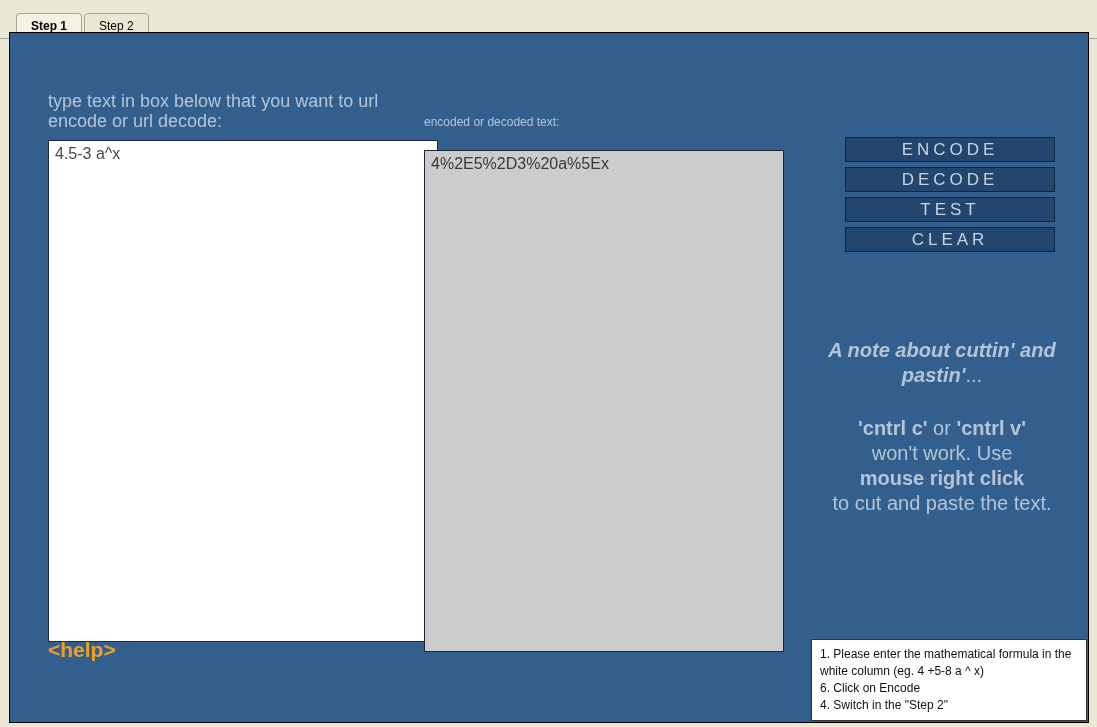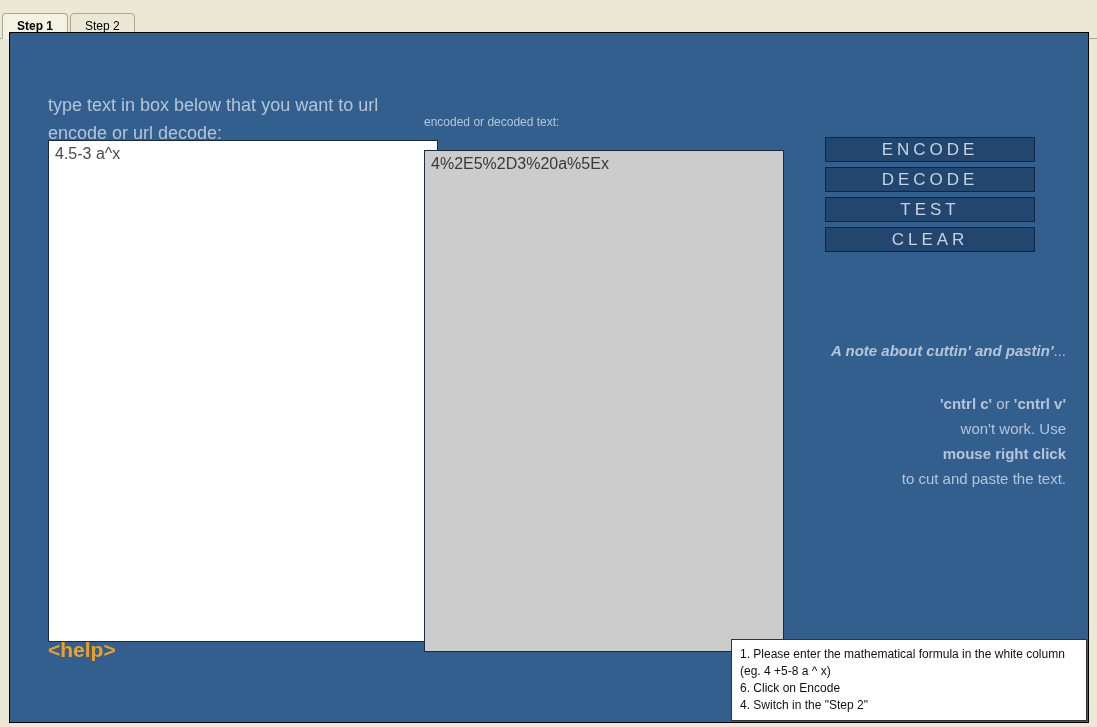--- a/index.html
+++ b/index.html
@@ -10,21 +10,21 @@
       height: 727px;
       overflow: hidden;
       position: relative;
     }
     .tab-bar {
       height: 39px;
       background: #ebe9d6;
       border-bottom: 1px solid #a8a795;
       display: flex;
       align-items: flex-end;
-      padding-left: 2px;
+      padding-left: 16px;
     }
     .tab {
       padding: 5px 14px 5px 14px;
       font-size: 12px;
       background: #ebe9d6;
       border: 1px solid #a8a795;
       border-top-left-radius: 4px;
       border-top-right-radius: 4px;
       margin-right: 2px;
       cursor: pointer;
@@ -44,21 +44,21 @@
       height: 691px;
       background: #335f8f;
       border: 1px solid #000;
     }
     .label-left {
       position: absolute;
       left: 38px;
       top: 58px;
       color: #b5c5d7;
       font-size: 18px;
-      line-height: 28px;
+      line-height: 20px;
       width: 350px;
     }
     .label-right {
       position: absolute;
       left: 414px;
       top: 82px;
       color: #b5c5d7;
       font-size: 12px;
     }
     .textbox-left {
@@ -102,29 +102,30 @@
       background: #23466e;
       border: 1px solid #0e2740;
       color: #c5d3e1;
       font-size: 17px;
       letter-spacing: 4px;
       text-align: center;
       line-height: 23px;
       margin-bottom: 5px;
       cursor: pointer;
       font-family: Verdana, Arial, sans-serif;
+      margin-left: 20px;
     }
     .note-block {
       position: absolute;
-      right: 22px;
+      right: 16px;
       top: 305px;
       width: 260px;
-      text-align: right;
+      text-align: center;
       color: #b5c5d7;
-      font-size: 15px;
+      font-size: 20px;
       line-height: 25px;
     }
     .note-title {
       font-style: italic;
       font-weight: bold;
     }
     .note-body { margin-top: 28px; }
     .note-body b { font-weight: bold; }
     .help-link {
       position: absolute;
@@ -132,21 +133,21 @@
       top: 605px;
       color: #f0a020;
       font-size: 21px;
       font-weight: bold;
       cursor: pointer;
     }
     .tooltip {
       position: absolute;
       right: 1px;
       bottom: 1px;
-      width: 356px;
+      width: 276px;
       background: #fff;
       border: 1px solid #333;
       font-size: 12px;
       color: #111;
       padding: 6px 8px;
       line-height: 17px;
     }
   </style>
 </head>
 <body>

